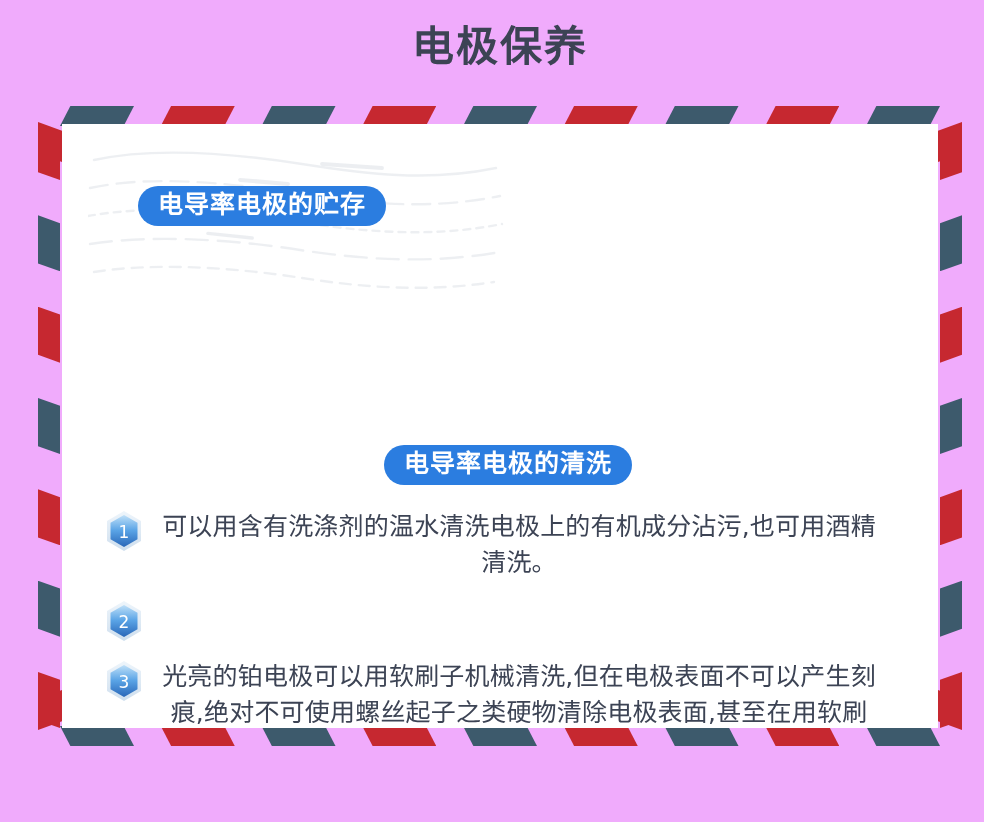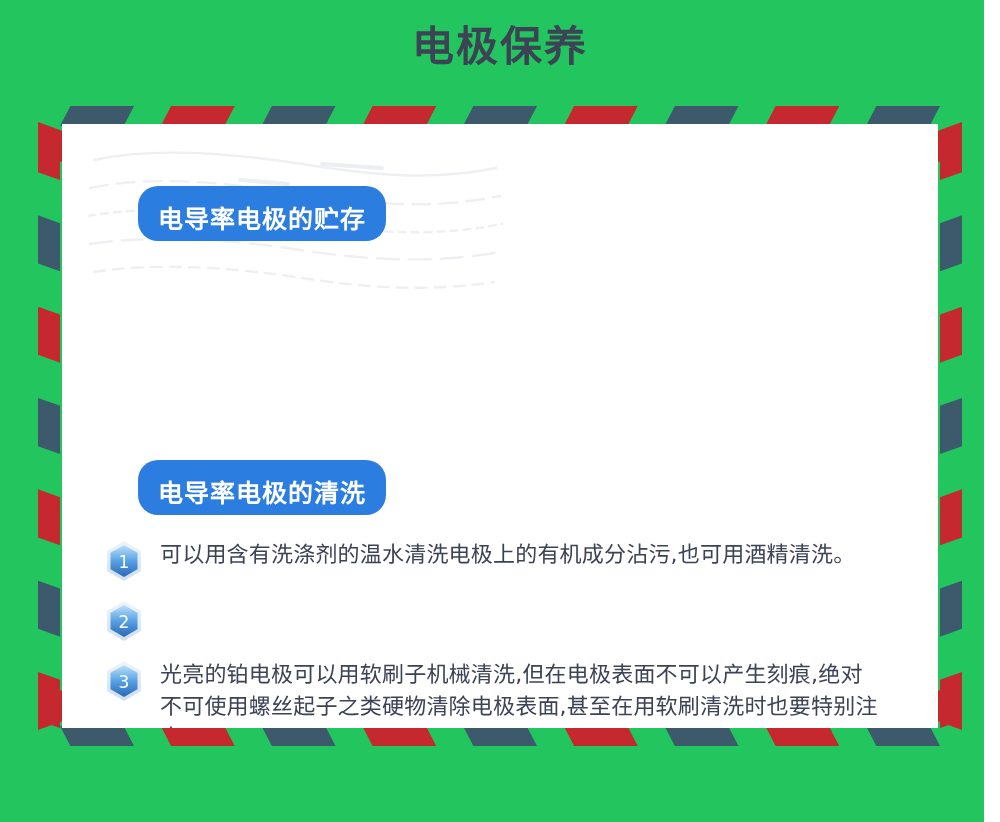--- a/index.html
+++ b/index.html
@@ -13,21 +13,21 @@
     height: 822px;
     overflow: hidden;
     font-family: "DejaVu Sans", "Liberation Sans", sans-serif;
     -webkit-font-smoothing: antialiased;
   }
 
   .page {
     position: relative;
     width: 984px;
     height: 822px;
-    background: #22c55e;
+    background: #f0abfc;
   }
 
   
   .page-title {
     position: absolute;
     top: 22px;
     left: 0;
     width: 1000px;
     text-align: center;
     font-size: 42px;
@@ -135,27 +135,27 @@
   }
 
   .badge {
     display: inline-block;
     background: #2b7de0;
     color: #ffffff;
     font-size: 25px;
     font-weight: bold;
     letter-spacing: 1px;
     line-height: 1;
-    padding: 21px 20px 9px 20px;
+    padding: 6px 20px 9px 20px;
     border-radius: 20px;
     white-space: nowrap;
   }
 
   .section-1 { position: absolute; left: 0; top: 0; right: 0; }
-  .section-2 { position: absolute; left: 0; top: 274px; right: 0; }
+  .section-2 { position: absolute; left: 0; top: 259px; right: 0; text-align: center; }
 
   .para {
     margin: 22px 0 0 -32px;
     font-size: 25px;
     line-height: 1.44;
     color: #3c4354;
     text-indent: 2.1em;
     letter-spacing: 0.2px;
     max-width: 812px;
   }
@@ -176,21 +176,21 @@
     flex: 0 0 auto;
     width: 36px;
     height: 40px;
     margin-right: 18px;
     margin-top: 2px;
     position: relative;
   }
   .hexmark svg { display: block; }
 
   .item-text {
-    font-size: 22px;
+    font-size: 25px;
     line-height: 1.44;
     color: #3c4354;
     letter-spacing: 0.2px;
     max-width: 790px;
   }
 </style>
 </head>
 <body>
 
 <div class="page">

